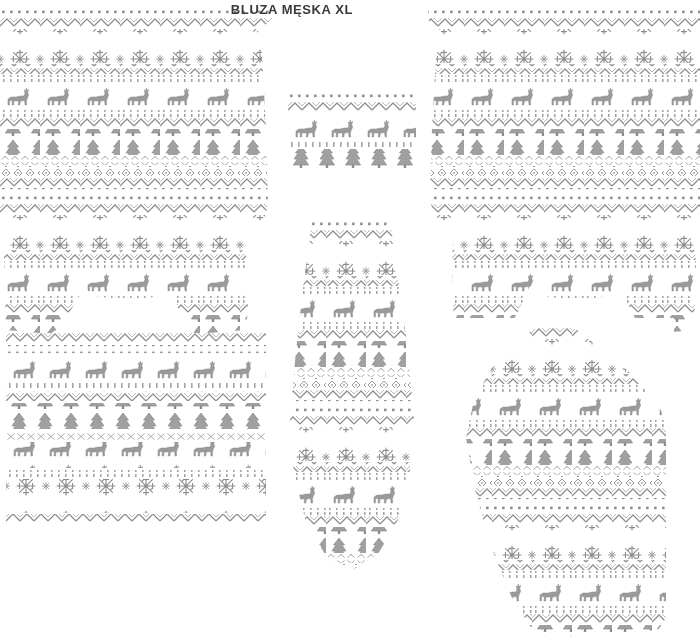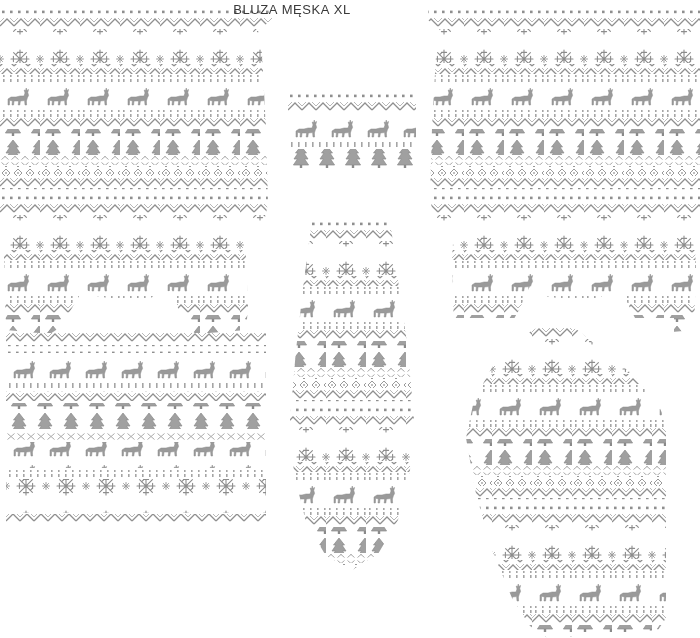--- a/index.html
+++ b/index.html
@@ -23,21 +23,21 @@
   }
   .title {
     position: absolute;
     left: 0;
     top: 2px;
     width: 584px;
     text-align: center;
     font-size: 13px;
     letter-spacing: 0.6px;
     color: #3a3a3a;
-    font-weight: 400;
+    font-weight: 700;
     z-index: 50;
     font-family: "Liberation Sans", sans-serif;
   }
   .piece {
     position: absolute;
     overflow: hidden;
     background: #ffffff;
   }
   .piece svg {
     display: block;

